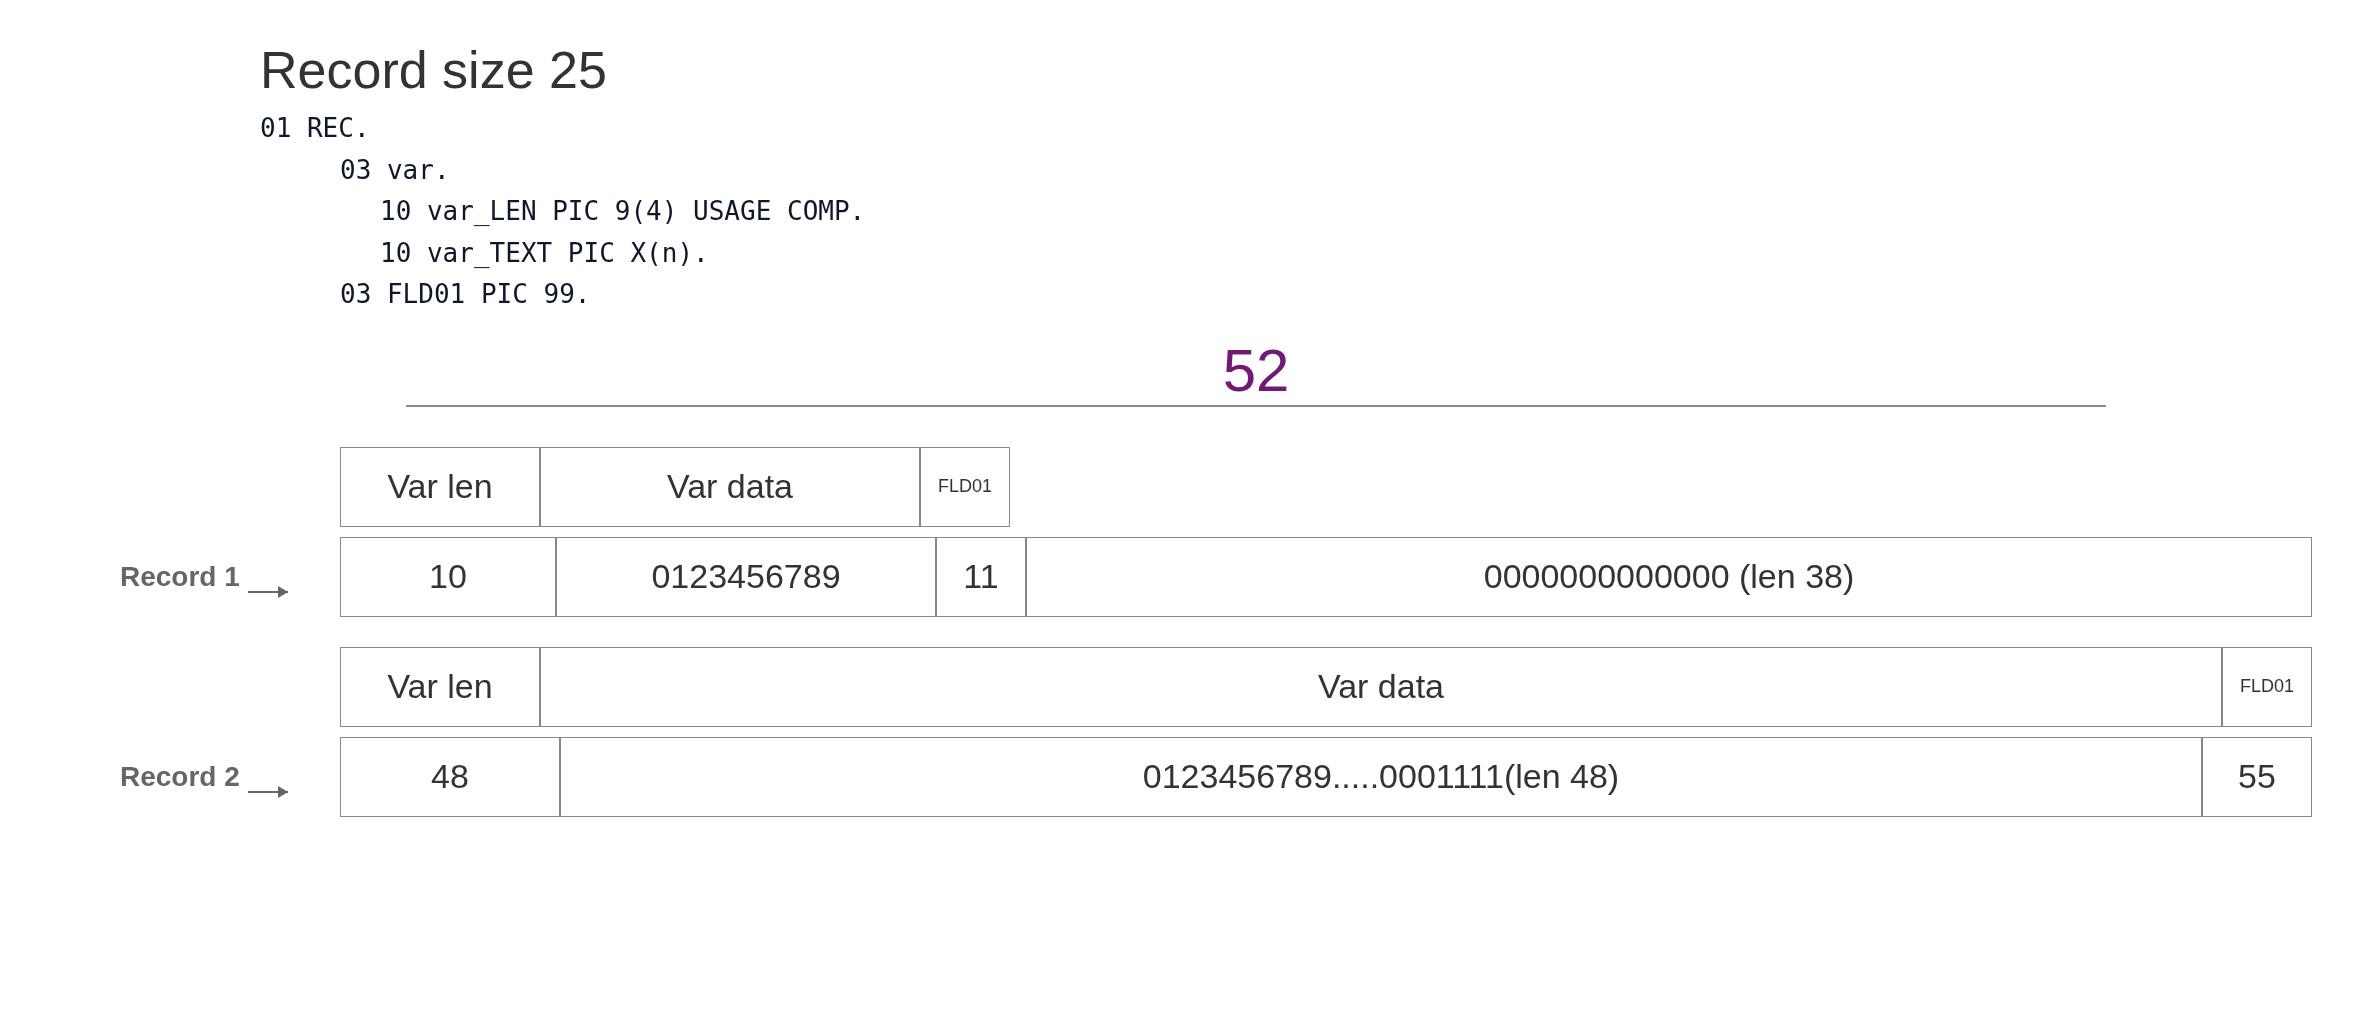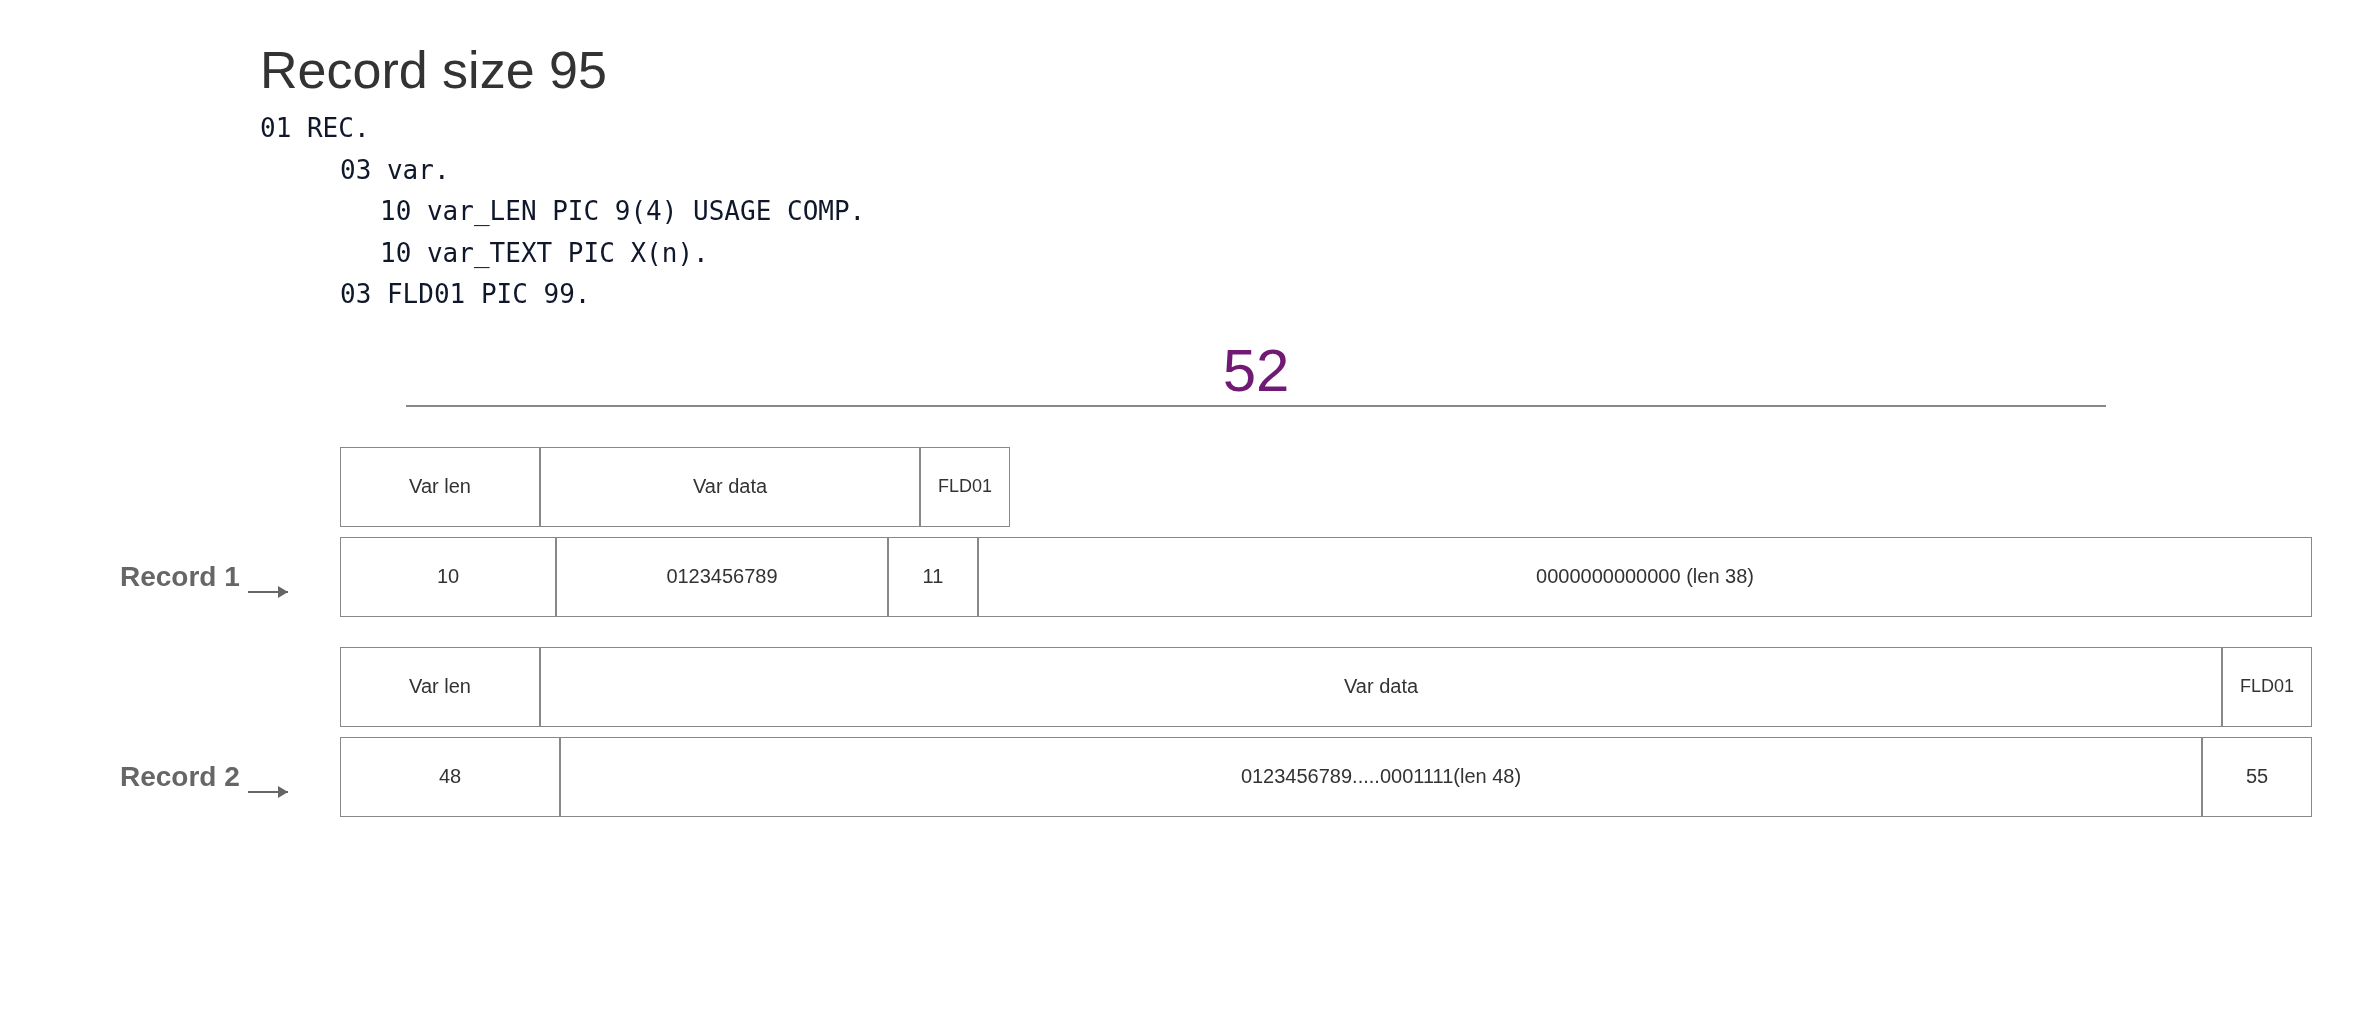--- a/index.html
+++ b/index.html
@@ -111,33 +111,33 @@
       display: flex;
       flex: 1;
     }
 
     .cell {
       height: 80px;
       border: 1.5px solid #888888;
       display: flex;
       align-items: center;
       justify-content: center;
-      font-size: 20px;
+      font-size: 34px;
       color: #333333;
     }
 
     
     .r1-header-varlen { width: 200px; }
     .r1-header-vardata { width: 380px; }
     .r1-header-fld01 { width: 90px; font-size: 18px; }
     .r1-header-padding { flex: 1; }
 
     
     .r1-data-varlen { width: 216px; }
-    .r1-data-vardata { width: 332px; }
+    .r1-data-vardata { width: 380px; }
     .r1-data-fld01 { width: 90px; }
     .r1-data-padding { flex: 1; }
 
     
     .r2-header-varlen { width: 200px; }
     .r2-header-vardata { flex: 1; }
     .r2-header-fld01 { width: 90px; font-size: 18px; }
 
     
     .r2-data-varlen { width: 220px; }
@@ -148,21 +148,21 @@
       height: 20px;
     }
 
     .cells-wrapper {
       flex: 1;
     }
   </style>
 </head>
 <body>
 
-<h1 class="main-title">Record size 95</h1>
+<h1 class="main-title">Record size 25</h1>
 
 <div class="code-block">
   <div class="code-line-1">01 REC.</div>
   <div class="code-line-2">03 var.</div>
   <div class="code-line-3">10 var_LEN PIC 9(4)    USAGE COMP.</div>
   <div class="code-line-4">10 var_TEXT PIC X(n).</div>
   <div class="code-line-5">03 FLD01 PIC 99.</div>
 </div>
 
 <div class="size-label-container">

